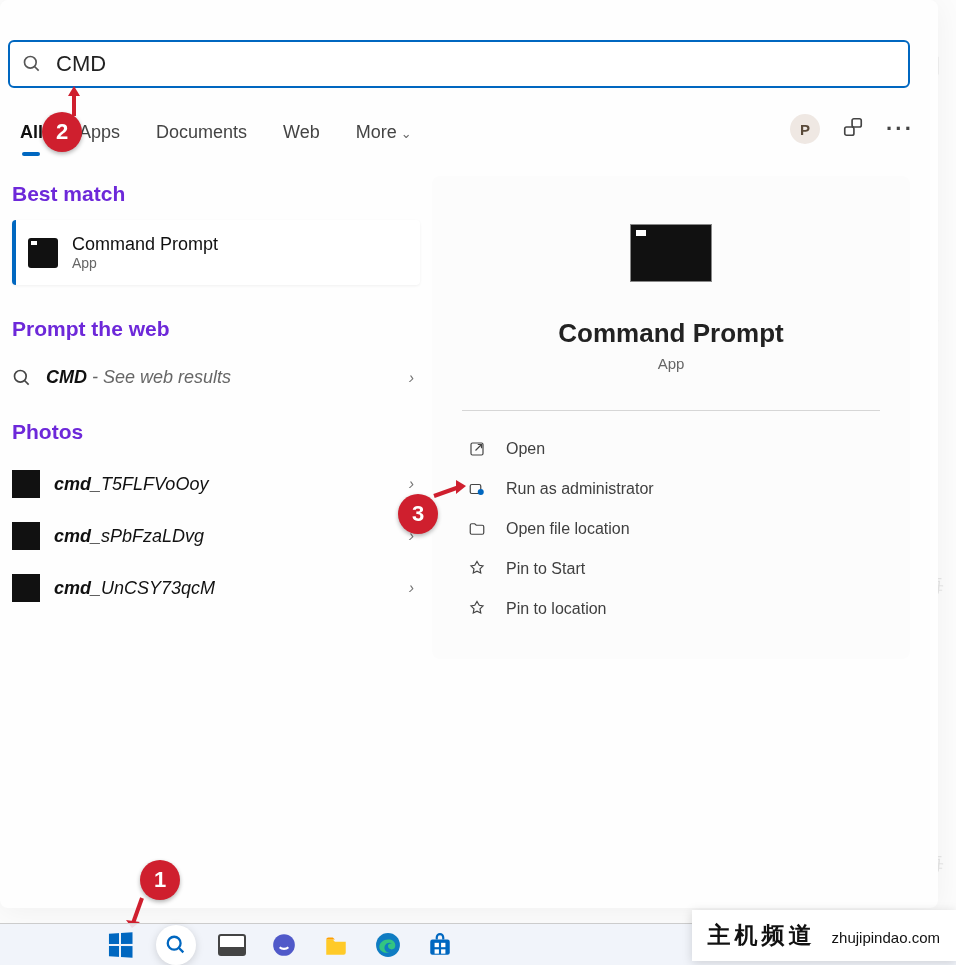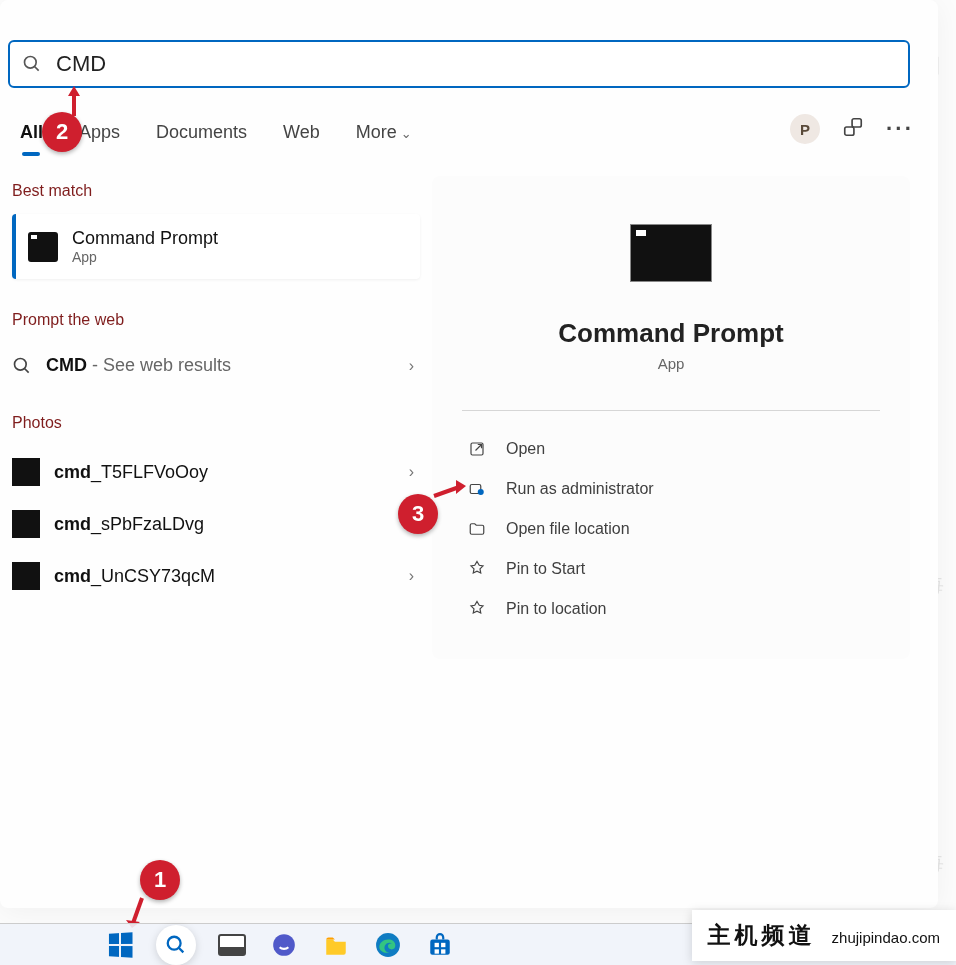--- a/index.html
+++ b/index.html
@@ -21,29 +21,29 @@
   .tab.active { color: #111; font-weight: 600; }
   .tab-underline { position: absolute; left: 22px; top: 152px; width: 18px; height: 4px; background: #0067c0; border-radius: 2px; }
   .tab .chev { font-size: 13px; margin-left: 4px; color: #666; }
 
   .header-icons { position: absolute; right: 24px; top: 114px; display: flex; align-items: center; gap: 22px; }
   .avatar { width: 30px; height: 30px; border-radius: 50%; background: #efe8e3; display: flex; align-items: center; justify-content: center; font-size: 15px; color: #5a4a3a; font-weight:600; }
   .hicon svg, .hicon span { color:#444; stroke:#444; }
   .hicon.ellipsis { font-size: 22px; font-weight: bold; letter-spacing: 2px; color:#444; cursor:pointer; }
 
   .left-col { position: absolute; left: 12px; top: 176px; width: 408px; }
-  .section-h { font-size: 16px; font-weight: 400; color: #7f1d1d; padding: 6px 0 14px 0; }
+  .section-h { font-size: 21px; font-weight: 700; color: #6d28d9; padding: 6px 0 14px 0; }
 
   .best-match { display:flex; align-items:center; gap:14px; background:#fff; border-radius:4px; padding:14px 12px; border-left:4px solid #0067c0; box-shadow: 0 1px 3px rgba(0,0,0,.06); margin-bottom: 26px; }
   .bm-icon { width:30px; height:30px; background:#111; border-radius:3px; position:relative; }
   .bm-icon::after { content:""; position:absolute; left:3px; top:3px; width:6px; height:4px; background:#fff; }
   .bm-title { font-size: 18px; color:#111; }
   .bm-sub { font-size: 14px; color:#666; }
 
-  .list-row { display:flex; align-items:center; justify-content:space-between; padding:12px 0; cursor:pointer; }
+  .list-row { display:flex; align-items:center; justify-content:space-between; padding:12px 0; cursor:pointer;font-style:italic; }
   .list-row .left { display:flex; align-items:center; gap:14px; }
   .list-row svg.mag { width:20px; height:20px; stroke:#444; stroke-width:2; fill:none; }
   .list-row .thumb { width:28px; height:28px; background:#111; }
   .list-row .txt { font-size:18px; color:#111; }
   .list-row .txt .grey { color:#666; font-weight:400; }
   .list-row .txt b { font-weight:700; }
   .list-row .chev { font-size:16px; color:#777; padding-right:6px;}
 
   .right-col { position: absolute; left: 432px; top: 176px; width: 478px; background:#fcfcfc; border-radius:8px; padding: 48px 30px 30px 30px; }
   .preview-icon { width:82px; height:58px; background:#111; margin:0 auto 36px auto; position:relative; border:1px solid #888; }
@@ -154,21 +154,21 @@
       <div class="left">
         <svg class="mag" viewBox="0 0 24 24">
             <circle cx="10" cy="10" r="7"></circle>
             <line x1="20" y1="20" x2="15" y2="15"></line>
           </svg>
         <div class="txt"><b>CMD</b><span class="grey"> - See web results</span></div>
       </div>
       <span class="chev">›</span>
     </div>
 
-    <div class="section-h" style="margin-top:20px">Photos</div>
+    <div class="section-h" style="margin-top:14px">Photos</div>
 
     <div class="list-row">
       <div class="left">
           <div class="thumb"></div>
           <div class="txt"><b>cmd</b><span>_T5FLFVoOoy</span></div>
         </div>
       <span class="chev">›</span>
     </div>
     <div class="list-row">
       <div class="left">

